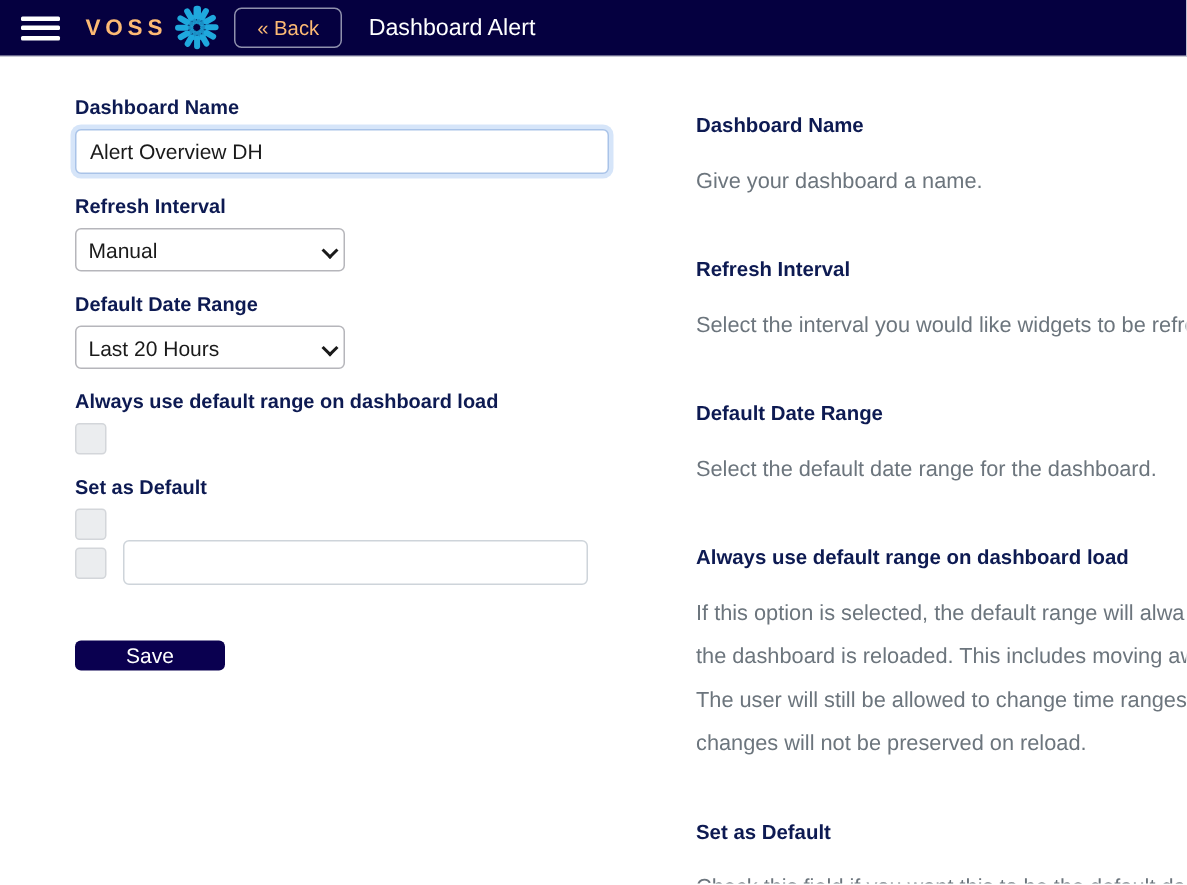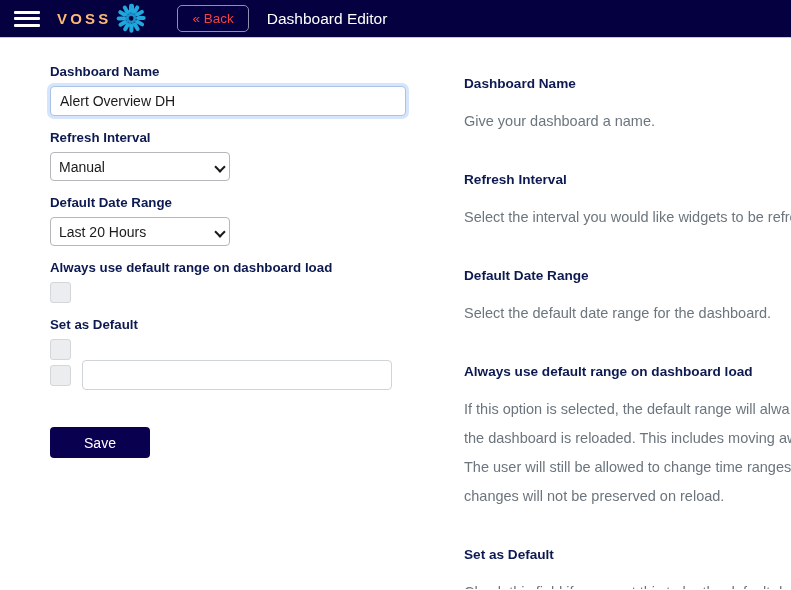--- a/index.html
+++ b/index.html
@@ -67,24 +67,24 @@
     top: 50%;
     width: 4.4px;
     height: 8.6px;
     margin-left: -2.2px;
     margin-top: -4.3px;
     border-radius: 2.2px;
     background: #1fa8dd;
     transform-origin: 50% 50%;
   }
   .back-btn {
-    margin-left: 32px;
+    margin-left: 11px;
     border: 1px solid #8f90ad;
     border-radius: 5px;
-    color: #ef4444;
+    color: #fdba74;
     background: transparent;
     font-size: 13.5px;
     font-family: "Liberation Sans", sans-serif;
     padding: 6px 14px;
     cursor: pointer;
     line-height: 1;
     flex: none;
   }
   .page-title {
     margin-left: 18px;
@@ -196,21 +196,21 @@
     font-size: 14px;
     font-family: "Liberation Sans", sans-serif;
     color: #1a1a1a;
     background: #ffffff;
     outline: none;
   }
 
   .save-btn {
     margin-top: 37px;
     width: 100px;
-    height: 31px;
+    height: 20px;
     background: #0a0050;
     color: #ffffff;
     border: none;
     border-radius: 4px;
     font-size: 14px;
     font-family: "Liberation Sans", sans-serif;
     cursor: pointer;
     display: block;
   }
 
@@ -267,21 +267,21 @@
         <i style="opacity: 0.85; transform: rotate(126deg) translateY(-5.6px) scale(0.72);"></i>
         <i style="opacity: 0.85; transform: rotate(162deg) translateY(-5.6px) scale(0.72);"></i>
         <i style="opacity: 0.85; transform: rotate(198deg) translateY(-5.6px) scale(0.72);"></i>
         <i style="opacity: 0.85; transform: rotate(234deg) translateY(-5.6px) scale(0.72);"></i>
         <i style="opacity: 0.85; transform: rotate(270deg) translateY(-5.6px) scale(0.72);"></i>
         <i style="opacity: 0.85; transform: rotate(306deg) translateY(-5.6px) scale(0.72);"></i>
         <i style="opacity: 0.85; transform: rotate(342deg) translateY(-5.6px) scale(0.72);"></i>
       </span>
   </div>
   <button class="back-btn">« Back</button>
-  <div class="page-title">Dashboard Editor</div>
+  <div class="page-title">Dashboard Alert</div>
 </div>
 
 <div class="content">
 
   <div class="form-col">
 
     <div class="field-label">Dashboard Name</div>
     <input class="text-input" type="text" value="Alert Overview DH" style="">
 
     <div class="field-label spaced">Refresh Interval</div>

